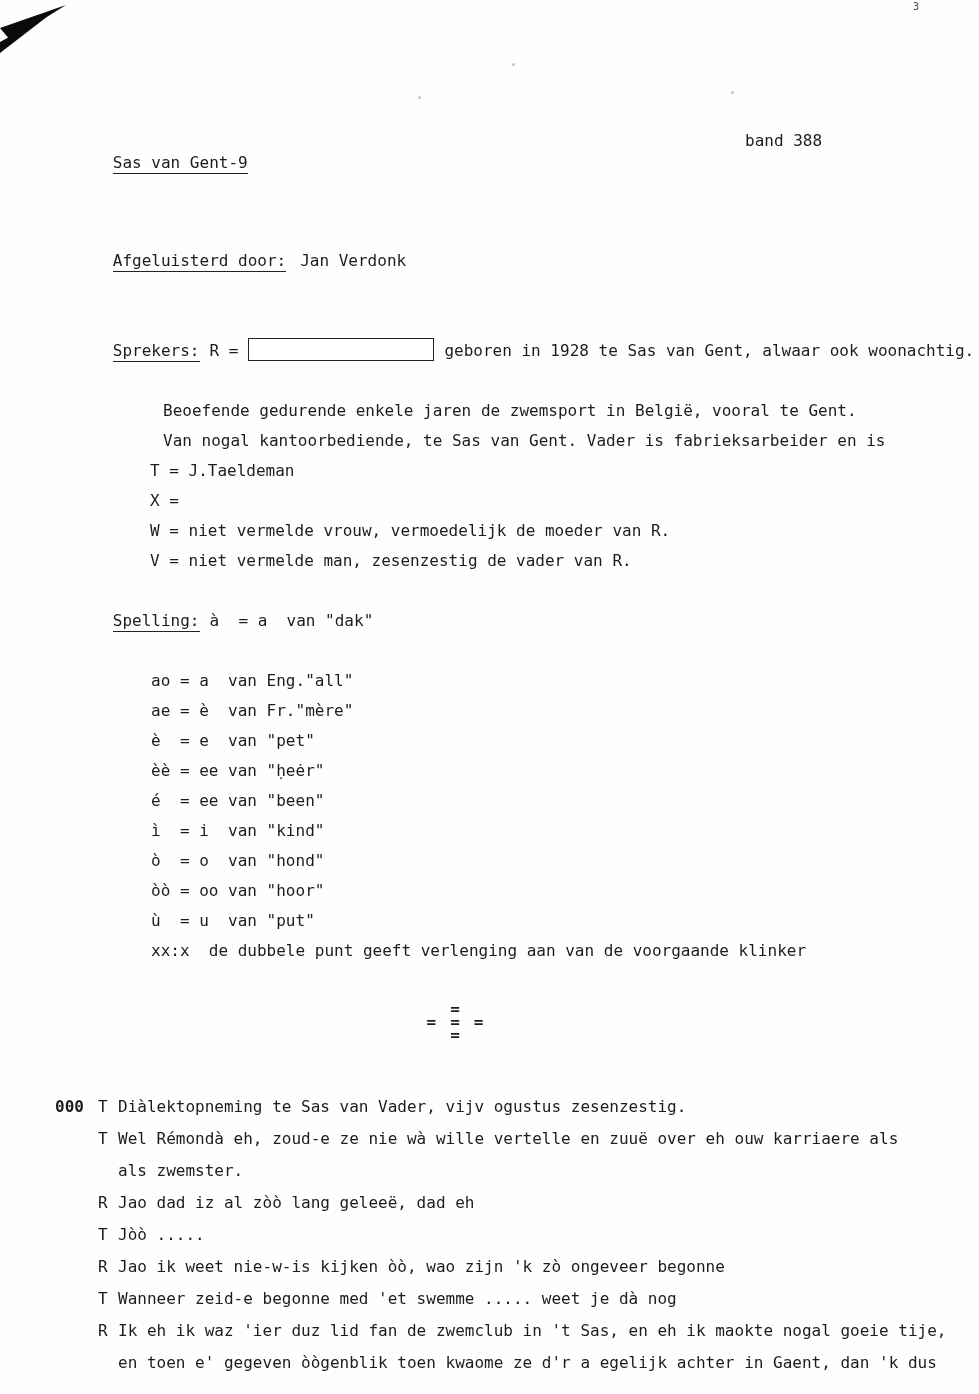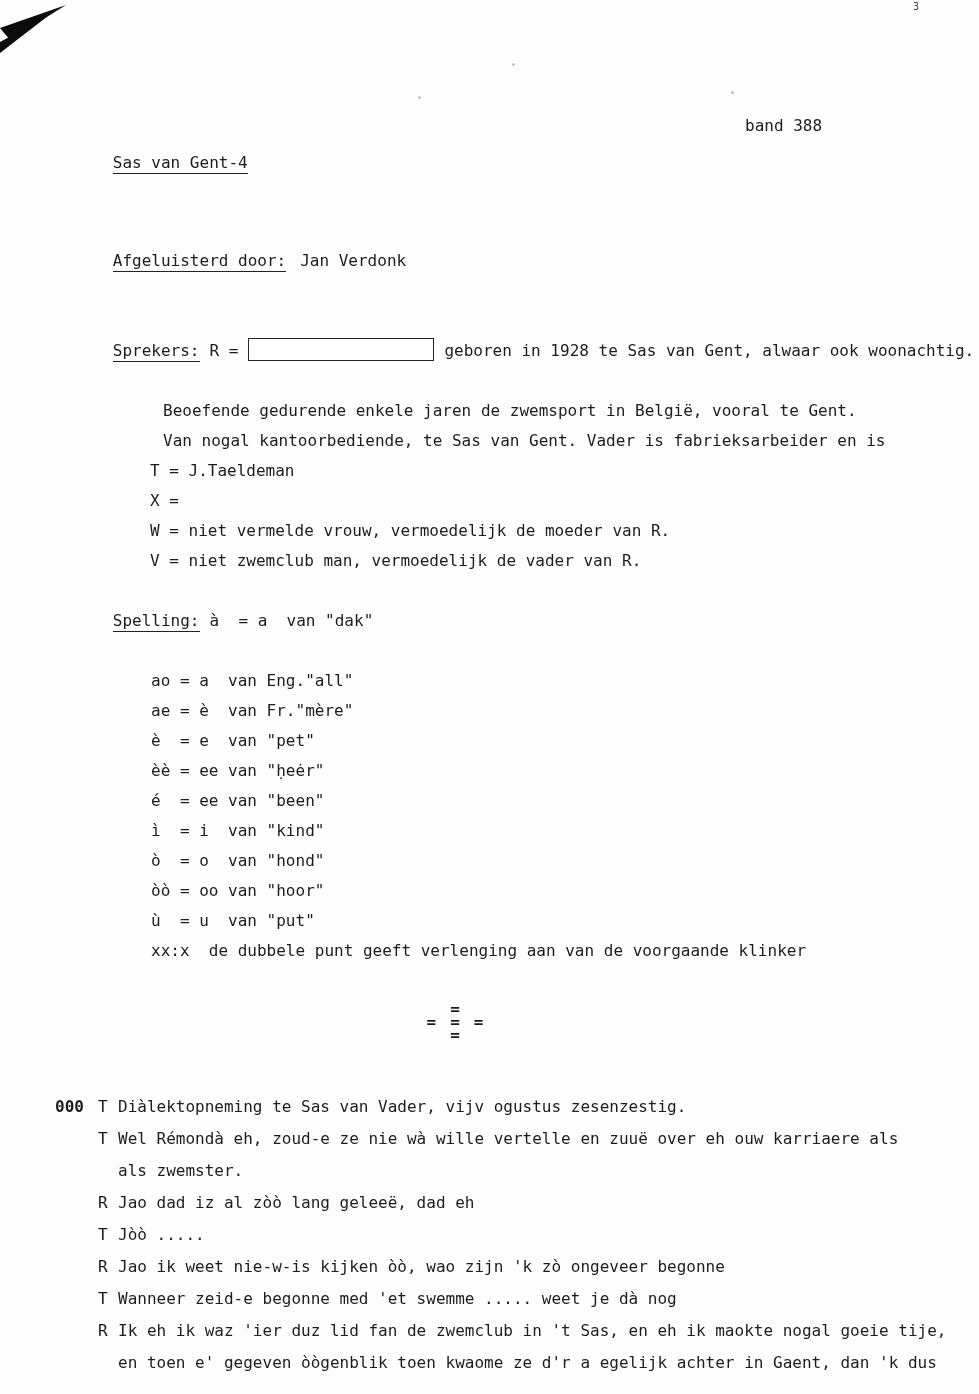--- a/index.html
+++ b/index.html
@@ -11,21 +11,21 @@
     background: #fefefe;
     overflow: hidden;
     font-family: "DejaVu Sans Mono", "Liberation Mono", monospace;
     font-size: 16px;
     color: #1c1c1c;
   }
   .content { position: absolute; left: 55px; top: 118px; right: 0; }
   .hrow { line-height: 30px; white-space: pre; }
   .ul { border-bottom: 1.6px solid #222; padding-bottom: 1px; }
   .title-row { margin-bottom: 8px; }
-  .band { position: absolute; left: 745px; top: 111px; line-height: 30px; white-space: pre; }
+  .band { position: absolute; left: 745px; top: 126px; line-height: 30px; white-space: pre; }
   .val { margin-left: 14px; text-align: center; }
   .rprefix { margin-left: 10px; }
   .redact-box {
     display: inline-block; width: 186px; height: 23px;
     border: 1.7px solid #222; background: #fff;
     vertical-align: -5px; margin: 0 10px;
   }
   .indent140 { margin-left: 108px; }
   .indent95 { margin-left: 95px; }
   .indent96 { margin-left: 96px; }
@@ -65,21 +65,21 @@
   <span class="tr-mark">3</span>
   <span class="speck s1"></span>
   <span class="speck s2"></span>
   <span class="speck s3"></span>
 
   <div class="band">band 388</div>
 
   <div class="content">
 
     <div class="hrow title-row">
-      <span class="ul">Sas van Gent-4</span>
+      <span class="ul">Sas van Gent-9</span>
     </div>
 
     <div class="hrow">
       <span class="ul">Afgeluisterd door:</span><span class="val">Jan Verdonk</span>
     </div>
 
     <div class="hrow">
       <span class="ul">Sprekers:</span><span class="rprefix">R =</span><span class="redact-box"></span><span>geboren in 1928 te Sas van Gent, alwaar ook woonachtig.</span>
     </div>
 
@@ -92,21 +92,21 @@
       </div>
 
     <div>
 
         <div class="hrow indent95">T = J.Taeldeman</div>
 
         <div class="hrow indent95">X =</div>
 
         <div class="hrow indent95">W = niet vermelde vrouw, vermoedelijk de moeder van R.</div>
 
-        <div class="hrow indent95">V = niet zwemclub man, vermoedelijk de vader van R.</div>
+        <div class="hrow indent95">V = niet vermelde man, zesenzestig de vader van R.</div>
       </div>
 
     <div class="hrow">
       <span class="ul">Spelling:</span><span class="sp-first">à  = a  van "dak"</span>
     </div>
 
     <div>
 
         <div class="hrow indent96">ao = a  van Eng."all"</div>
 

